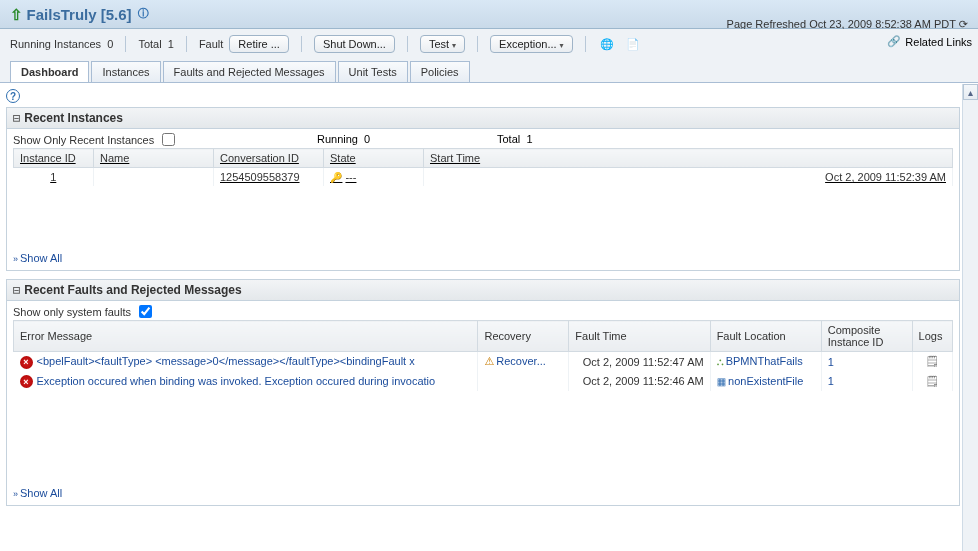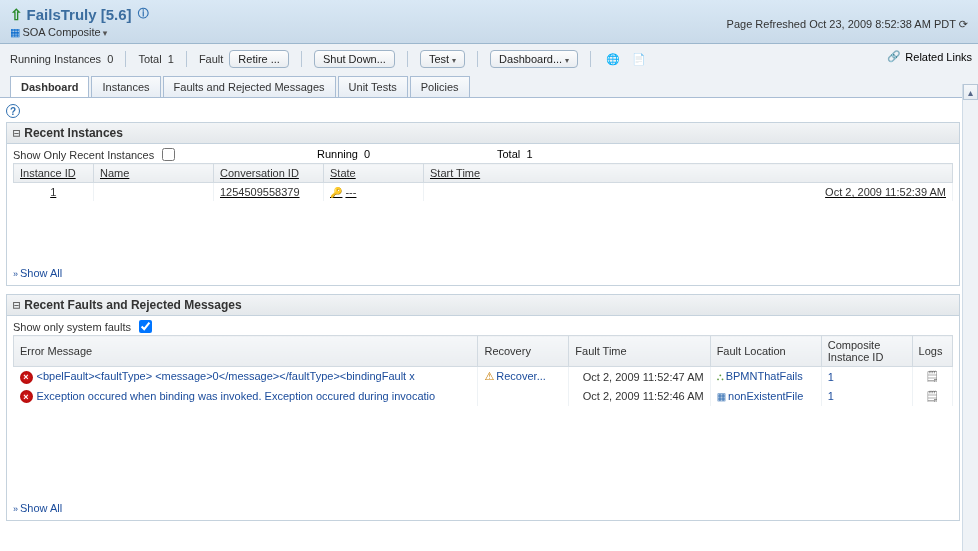--- a/index.html
+++ b/index.html
@@ -53,40 +53,37 @@
 .right-align { text-align: right; }
 </style>
 </head>
 <body>
 
 <div class="header">
   <div class="title">
     <span class="icon-up">⇧</span><span>FailsTruly [5.6]</span>
     <span class="info-icon">ⓘ</span>
   </div>
-  <div class="subtitle">
-    <span class="ci-icon">▦</span><span>SOA Composite</span><span class="dd-arrow">▾</span>
-  </div>
   <div class="refreshed"><span>Page Refreshed Oct 23, 2009 8:52:38 AM PDT</span> <span>⟳</span></div>
 </div>
 
 <div class="toolbar">
   <div class="tb-row">
     <span class="tb-text"><span>Running Instances</span>&nbsp;&nbsp;<span>0</span></span>
     <span class="sep"></span>
     <span class="tb-text"><span>Total</span>&nbsp;&nbsp;<span>1</span></span>
     <span class="sep"></span>
     <span class="tb-text">Fault</span>
     <button class="btn">Retire ...</button>
     <span class="sep"></span>
     <button class="btn">Shut Down...</button>
     <span class="sep"></span>
     <button class="btn"><span>Test</span><span class="dd">▾</span></button>
     <span class="sep"></span>
-    <button class="btn"><span>Dashboard...</span><span class="dd">▾</span></button>
+    <button class="btn"><span>Exception...</span><span class="dd">▾</span></button>
     <span class="sep"></span>
     <span class="icon-btn">🌐</span>
     <span class="icon-btn">📄</span>
   </div>
   <div class="right-links">
     <span class="chain">🔗</span>
     <span>Related Links</span>
   </div>
   <div class="tabs">
     <div class="tab active">Dashboard</div>

